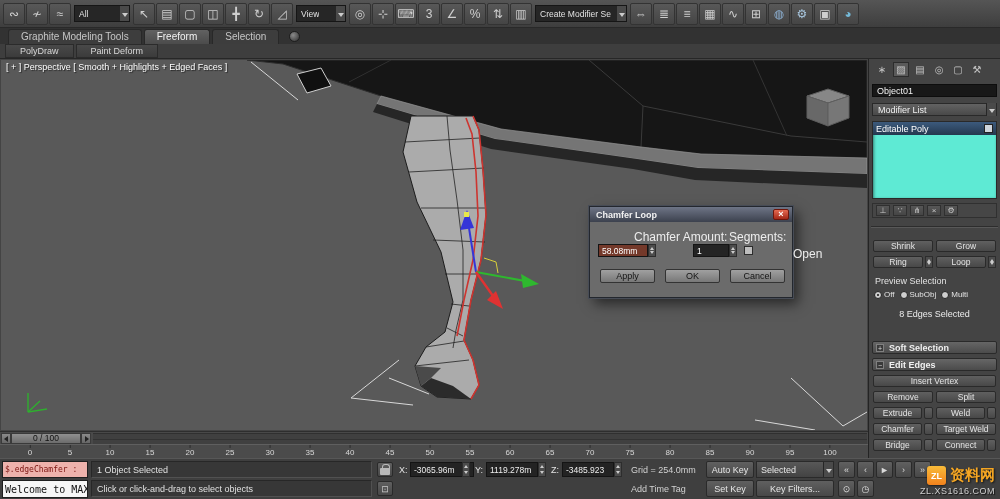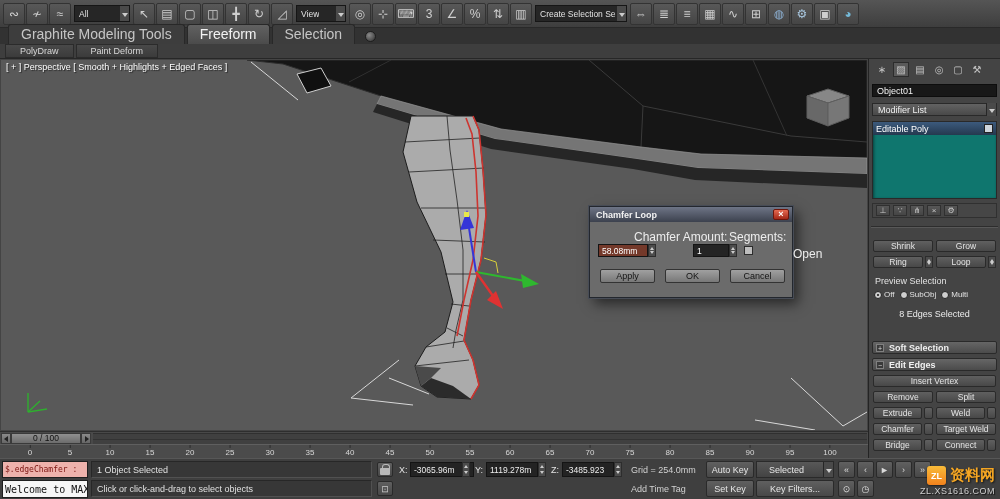--- a/index.html
+++ b/index.html
@@ -9,21 +9,21 @@
   
   .main-toolbar { height:28px; background:linear-gradient(#555,#3e3e3e); border-bottom:1px solid #292929; display:flex; align-items:center; padding:0 3px; gap:1px; }
   .tool-icon { width:22px; height:22px; flex:none; display:flex; align-items:center; justify-content:center; font-size:12px; color:#cfcfcf; background:linear-gradient(#585858,#454545); border:1px solid #333; border-radius:2px; }
   .tool-dd { height:17px; flex:none; background:#262626; border:1px solid #161616; color:#e2e2e2; font-size:8.5px; display:flex; align-items:center; justify-content:space-between; padding-left:4px; margin:0 2px; }
   .dd-text { white-space:nowrap; overflow:hidden; }
   .dd-arrow { width:10px; height:100%; min-height:13px; background:#4a4a4a; border-left:1px solid #262626; position:relative; flex:none; }
   .dd-arrow::after { content:""; position:absolute; left:2px; top:50%; margin-top:-1px; border-left:3px solid transparent; border-right:3px solid transparent; border-top:4px solid #ccc; }
 
   
   .ribbon-tabs { height:16px; background:#323232; display:flex; align-items:flex-end; padding-left:8px; gap:2px; }
-  .ribbon-tab { font-size:14px; color:#c6c6c6; padding:1px 12px 2px; background:#3d3d3d; border:1px solid #282828; border-bottom:none; border-radius:3px 3px 0 0; white-space:nowrap; }
+  .ribbon-tab { font-size:10px; color:#c6c6c6; padding:1px 12px 2px; background:#3d3d3d; border:1px solid #282828; border-bottom:none; border-radius:3px 3px 0 0; white-space:nowrap; }
   .ribbon-tab.active { background:linear-gradient(#616161,#4b4b4b); color:#f2f2f2; }
   .ribbon-circle { width:11px; height:11px; margin:0 0 2px 8px; border-radius:50%; background:radial-gradient(circle at 35% 35%, #8a8a8a, #2e2e2e); border:1px solid #1e1e1e; }
   .ribbon-sub { height:15px; background:#3e3e3e; border-bottom:1px solid #272727; display:flex; align-items:center; padding-left:5px; }
   .ribbon-subtab { font-size:9px; color:#d8d8d8; padding:1px 14px; background:linear-gradient(#494949,#3b3b3b); border:1px solid #2b2b2b; margin-right:2px; white-space:nowrap; }
 
   
   .workspace { display:flex; height:399px; }
   .viewport-col { width:868px; display:flex; flex-direction:column; flex:none; }
   .viewport { height:372px; position:relative; background:#595959; overflow:hidden; border:1px solid #444; }
   .vp-label { position:absolute; top:2px; left:5px; font-size:9px; color:#fff; z-index:5; text-shadow:1px 1px 1px rgba(0,0,0,.6); white-space:nowrap; }
@@ -56,21 +56,21 @@
   .tick { position:absolute; top:0; transform:translateX(-50%); text-align:center; font-size:8px; }
   .tick-line { width:1px; height:3px; background:#2d2d2d; margin:0 auto; }
 
   
   .command-panel { width:132px; flex:none; background:#444; border-left:1px solid #242424; color:#ddd; display:flex; flex-direction:column; overflow:hidden; }
   .cp-tabs { height:20px; display:flex; align-items:center; gap:3px; padding:0 5px; }
   .cp-tab { width:16px; height:15px; display:flex; align-items:center; justify-content:center; color:#c4c4c4; font-size:10px; border:1px solid transparent; }
   .cp-tab.active { background:#5a5a5a; border:1px solid #2c2c2c; }
   .obj-name { margin:5px 3px 0; height:13px; background:#181818; border:1px solid #0d0d0d; color:#f2f2f2; font-weight:normal; font-size:9px; display:flex; align-items:center; padding:0 4px; }
   .mod-list { margin:6px 3px 0; height:13px; background:linear-gradient(#626262,#494949); border:1px solid #292929; font-size:9px; color:#f0f0f0; display:flex; align-items:center; justify-content:space-between; padding-left:5px; }
-  .stack { margin:5px 3px 0; height:78px; background:#0f766e; border:1px solid #292929; box-shadow:inset 1px 1px 3px rgba(0,0,0,.45); }
+  .stack { margin:5px 3px 0; height:78px; background:#5eead4; border:1px solid #292929; box-shadow:inset 1px 1px 3px rgba(0,0,0,.45); }
   .stack-row { height:13px; background:linear-gradient(#3c5a7c,#24384f); color:#fff; font-size:9px; display:flex; align-items:center; justify-content:space-between; padding:0 3px; }
   .stack-row-icon { width:9px; height:9px; background:#cfd6dd; border:1px solid #222; }
   .stack-toolbar { margin:4px 3px 0; height:15px; background:#464646; border:1px solid #303030; display:flex; align-items:center; gap:3px; padding:0 3px; }
   .stack-tool { width:14px; height:11px; display:flex; align-items:center; justify-content:center; font-size:8px; color:#c8c8c8; background:linear-gradient(#575757,#454545); border:1px solid #303030; }
   .divider { height:0; border-top:1px solid #2d2d2d; border-bottom:1px solid #585858; margin:8px 2px; }
   .btn-row { display:flex; gap:3px; margin:4px 4px 0; }
   .cp-cell { flex:1; display:flex; align-items:center; gap:2px; min-width:0; }
   .cp-btn { flex:1; height:12px; background:linear-gradient(#606060,#484848); border:1px solid #2a2a2a; border-radius:2px; color:#e4e4e4; font-size:8.5px; display:flex; align-items:center; justify-content:center; white-space:nowrap; overflow:hidden; }
   .settings-box { width:9px; height:12px; flex:none; background:linear-gradient(#606060,#484848); border:1px solid #2a2a2a; border-radius:2px; }
   .mini-spin { width:8px; height:12px; flex:none; background:#4c4c4c; border:1px solid #2d2d2d; position:relative; }
@@ -86,21 +86,21 @@
   .rollout.first { margin-top:22px; }
   .rollout .pm { position:absolute; left:3px; top:2px; width:8px; height:8px; background:#3a3a3a; border:1px solid #808080; color:#ddd; font-size:7px; line-height:7px; text-align:center; font-weight:normal; }
 
   
   .statusbar { position:relative; height:41px; background:#3f3f3f; border-top:1px solid #575757; }
   .sb { position:absolute; }
   .mxs-pink  { background:#eeb2ac; color:#7c1410; border:1px solid #1f1f1f; font-family:"DejaVu Sans Mono", monospace; font-size:8px; display:flex; align-items:center; padding:0 2px; white-space:nowrap; overflow:hidden; }
   .mxs-white { background:#f6f6f6; color:#111; border:1px solid #1f1f1f; font-family:"DejaVu Sans Mono", monospace; font-size:10px; display:flex; align-items:center; padding:8px 2px; white-space:nowrap; overflow:hidden; }
   .sunken { background:#373737; border:1px solid #272727; border-bottom-color:#515151; border-right-color:#515151; color:#e0e0e0; font-size:9px; display:flex; align-items:center; padding:0 5px; white-space:nowrap; overflow:hidden; }
   .sb-btn { background:linear-gradient(#606060,#484848); border:1px solid #2a2a2a; border-radius:2px; color:#e6e6e6; font-size:9px; display:flex; align-items:center; justify-content:center; white-space:nowrap; }
-  .sb-dd { background:linear-gradient(#585858,#434343); border:1px solid #2a2a2a; color:#e6e6e6; font-size:9px; display:flex; align-items:center; justify-content:space-between; padding-left:12px; }
+  .sb-dd { background:linear-gradient(#585858,#434343); border:1px solid #2a2a2a; color:#e6e6e6; font-size:9px; display:flex; align-items:center; justify-content:space-between; padding-left:4px; }
   .coord-label { color:#e4e4e4; font-size:9px; }
   .coord-field { background:#232323; border:1px solid #141414; color:#ededed; font-size:8.5px; display:flex; align-items:center; padding:0 3px; white-space:nowrap; overflow:hidden; }
   .grid-label { color:#d2d2d2; font-size:9px; white-space:nowrap; }
   .mini-spin.abs { position:absolute; height:15px; }
   .lock-icon { position:relative; width:10px; height:7px; background:#b9b9b9; border-radius:1px; margin-top:4px; }
   .lock-icon::before { content:""; position:absolute; top:-4px; left:2px; width:6px; height:5px; border:1.5px solid #b9b9b9; border-bottom:none; border-radius:3px 3px 0 0; }
   .absmode-icon { font-size:9px; color:#c9c9c9; }
   .pb-row { display:flex; gap:2px; }
   .pb-btn { width:17px; height:17px; background:linear-gradient(#606060,#484848); border:1px solid #2a2a2a; border-radius:2px; color:#d9d9d9; font-size:9px; display:flex; align-items:center; justify-content:center; }
 
@@ -137,21 +137,21 @@
       </div>
       <div class="tool-icon">◎</div>
       <div class="tool-icon">⊹</div>
       <div class="tool-icon">⌨</div>
       <div class="tool-icon">3</div>
       <div class="tool-icon">∠</div>
       <div class="tool-icon">%</div>
       <div class="tool-icon">⇅</div>
       <div class="tool-icon">▥</div>
       <div class="tool-dd" style="width: 92px;">
-        <div class="dd-text">Create Selection Se</div>
+        <div class="dd-text">Create Modifier Se</div>
         <div class="dd-arrow"></div>
       </div>
       <div class="tool-icon">⇔</div>
       <div class="tool-icon">≣</div>
       <div class="tool-icon">≡</div>
       <div class="tool-icon">▦</div>
       <div class="tool-icon">∿</div>
       <div class="tool-icon">⊞</div>
       <div class="tool-icon" style="color: rgb(143, 180, 216);">◍</div>
       <div class="tool-icon" style="color: rgb(168, 198, 222);">⚙</div>

